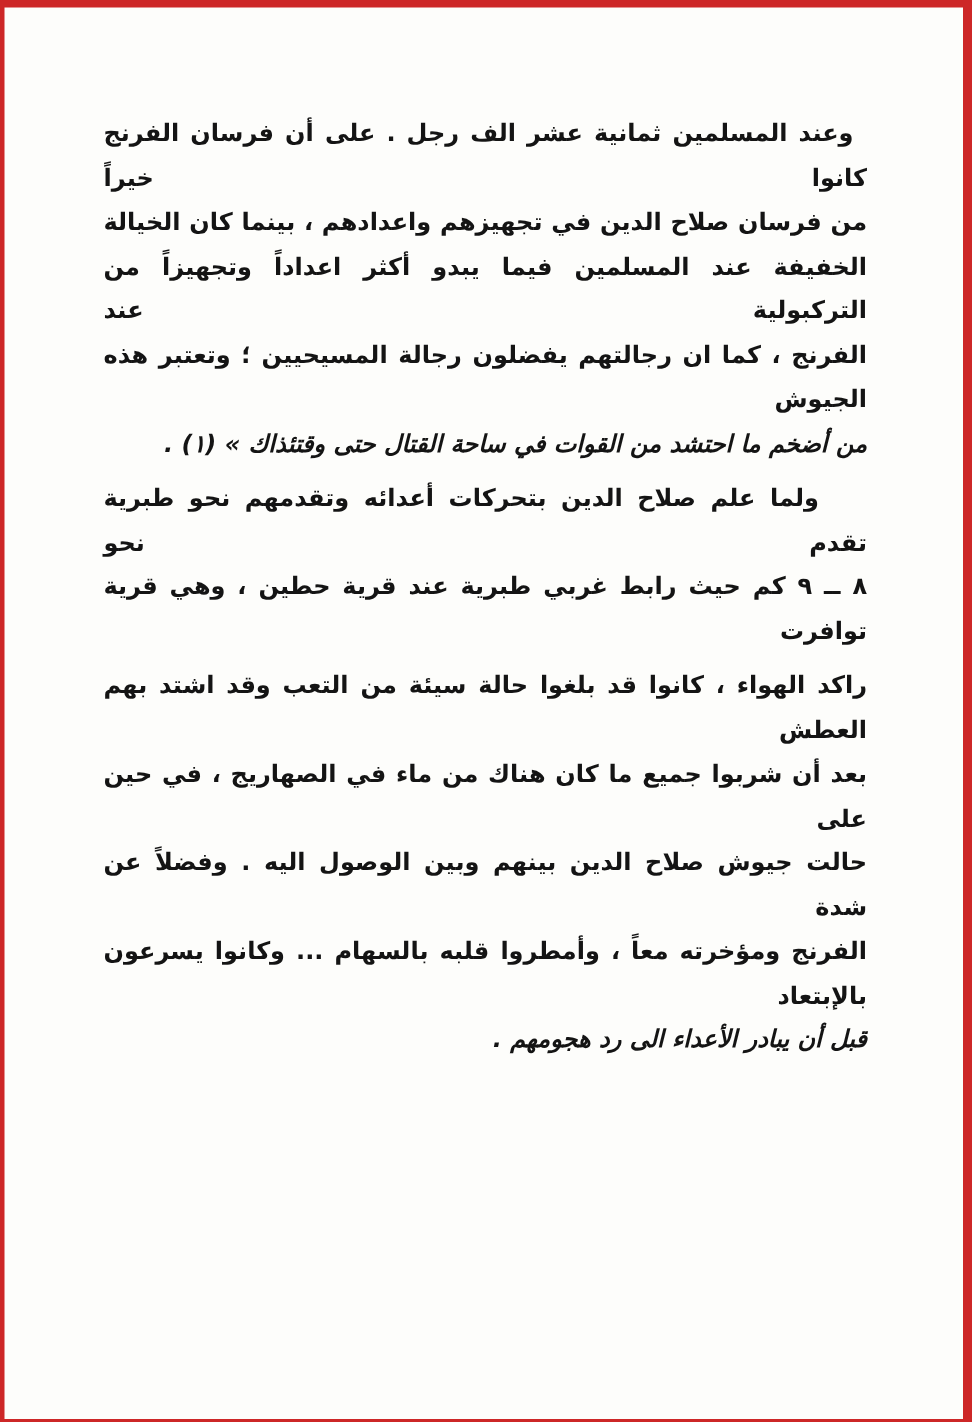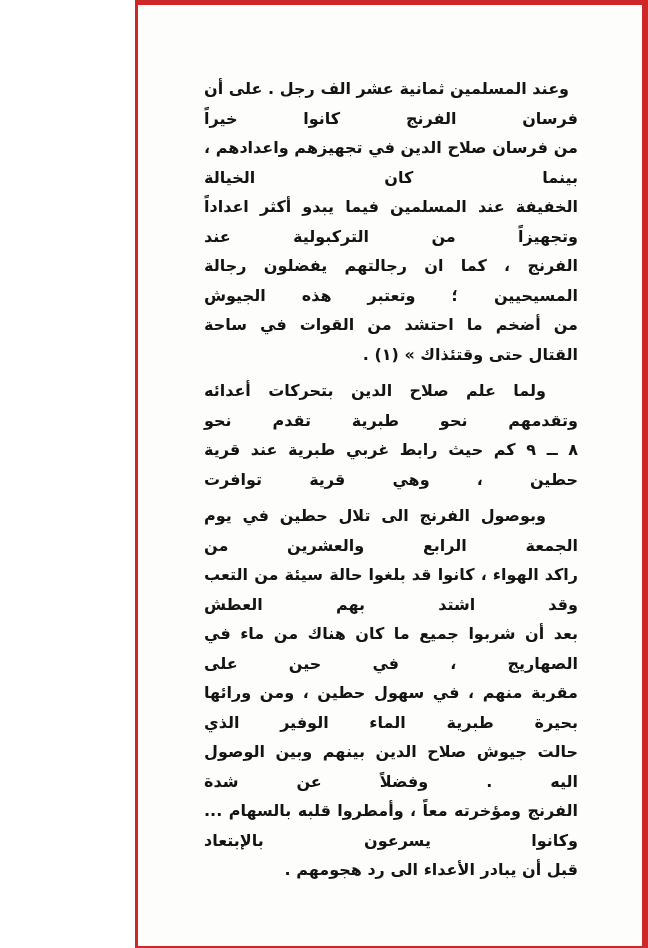--- a/index.html
+++ b/index.html
@@ -6,21 +6,21 @@
   body {
     width: 648px; height: 948px;
     background: #ffffff;
     font-family: "DejaVu Sans", sans-serif;
     direction: rtl;
     color: #141414;
     overflow: hidden;
   }
   .page-frame {
     box-sizing: border-box;
-    width: 513px; height: 948px;
+    width: 648px; height: 948px;
     border-style: solid;
     border-width: 5px 6px 2px 3px; 
     border-color: #cd2727;
     background: #fdfdfb;
     position: relative;
   }
   .text-block {
     padding: 69px 64px 0 66px;
   }
   .para { margin: 0 0 7px 0; }
@@ -31,20 +31,21 @@
     text-align: justify;
     text-align-last: justify;
     -moz-text-align-last: justify;
     text-justify: inter-word;
     white-space: normal;
   }
   .line.first { text-indent: 32px; }
   .line.first-sm { text-indent: 9px; }
   .line.last {
     text-align-last: right;
+    font-style: italic;
     -moz-text-align-last: right;
   }
 </style>
 </head>
 <body>
 
 <div class="page-frame" style="border-color: rgb(205, 39, 39); background: rgb(253, 253, 251); color: rgb(20, 20, 20);">
 
   <div class="text-block">
 
@@ -55,24 +56,22 @@
       <div class="line">الفرنج ، كما ان رجالتهم يفضلون رجالة المسيحيين ؛ وتعتبر هذه الجيوش</div>
       <div class="line last">من أضخم ما احتشد من القوات في ساحة القتال حتى وقتئذاك » (١) .</div>
     </div>
 
     <div class="para">
       <div class="line first">ولما علم صلاح الدين بتحركات أعدائه وتقدمهم نحو طبرية تقدم نحو</div>
       <div class="line">٨ ــ ٩ كم حيث رابط غربي طبرية عند قرية حطين ، وهي قرية توافرت</div>
     </div>
 
     <div class="para">
-      <div class="line first">وبوصول الفرنج الى تلال حطين في يوم الجمعة الرابع والعشرين من</div>
       <div class="line">راكد الهواء ، كانوا قد بلغوا حالة سيئة من التعب وقد اشتد بهم العطش</div>
       <div class="line">بعد أن شربوا جميع ما كان هناك من ماء في الصهاريج ، في حين على</div>
-      <div class="line">مقربة منهم ، في سهول حطين ، ومن ورائها بحيرة طبرية الماء الوفير الذي</div>
       <div class="line">حالت جيوش صلاح الدين بينهم وبين الوصول اليه . وفضلاً عن شدة</div>
       <div class="line">الفرنج ومؤخرته معاً ، وأمطروا قلبه بالسهام ... وكانوا يسرعون بالإبتعاد</div>
       <div class="line last">قبل أن يبادر الأعداء الى رد هجومهم .</div>
     </div>
 
   </div>
 
 </div>
 
 </body></html>

